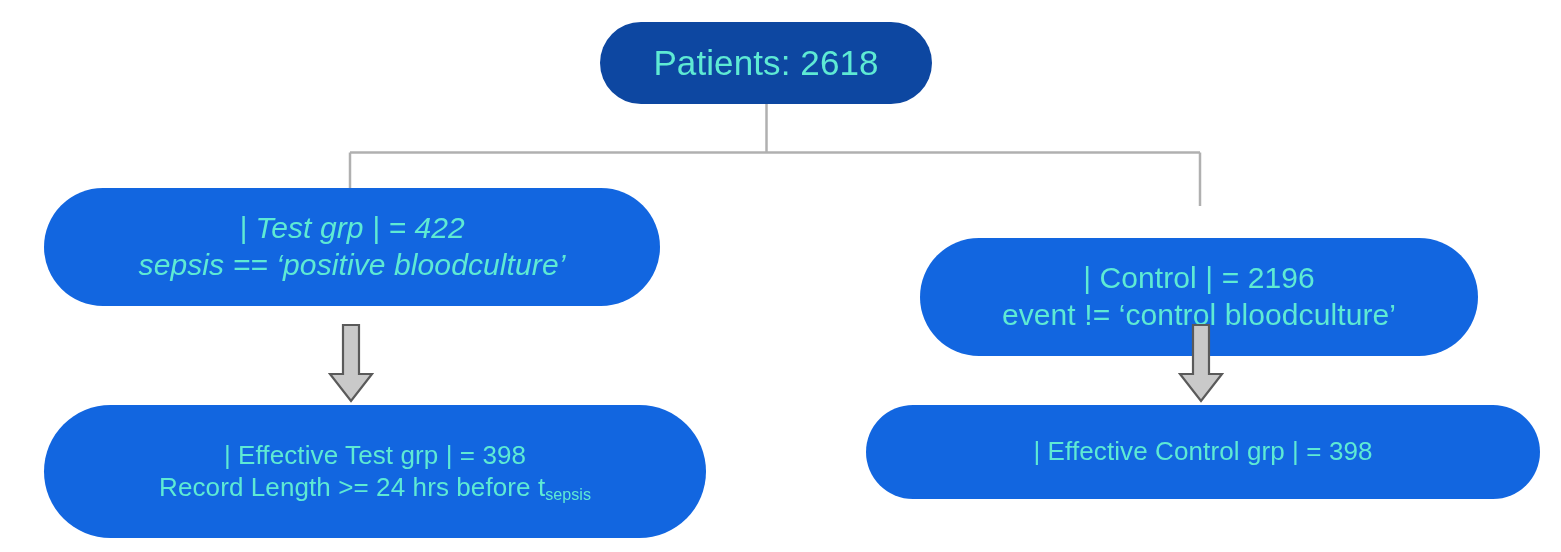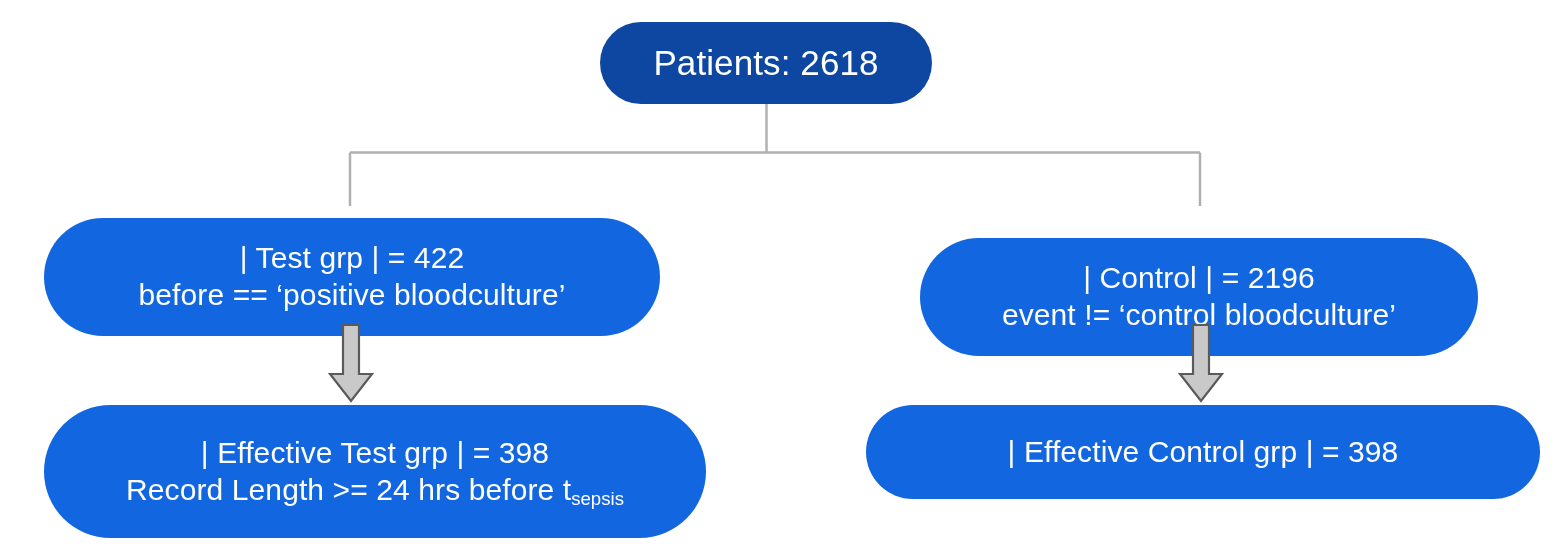--- a/index.html
+++ b/index.html
@@ -28,40 +28,40 @@
     pointer-events: none;
   }
   
   .node {
     position: absolute;
     box-sizing: border-box;
     display: flex;
     flex-direction: column;
     align-items: center;
     justify-content: center;
-    color: #ffffff;
+    color: #5eead4;
     text-align: center;
     line-height: 1.22;
     letter-spacing: 0.1px;
     white-space: nowrap;
   }
   .node-root {
     background: #0d47a1;
     border-radius: 999px;
     font-size: 35px;
   }
   .node-branch {
     background: #1266e0;
     border-radius: 999px;
     font-size: 30px;
   }
   .node-leaf {
     background: #1266e0;
     border-radius: 999px;
-    font-size: 30px;
+    font-size: 26px;
   }
   .node-line {
     display: block;
   }
   .node-line sub {
     font-size: 0.62em;
     vertical-align: baseline;
     position: relative;
     bottom: -0.30em;
     letter-spacing: 0;
@@ -84,23 +84,23 @@
 
     <path d="M 350 152.5 L 350 206" stroke="#b0b0b0" stroke-width="2.5" fill="none"></path>
 
     <path d="M 1200 152.5 L 1200 206" stroke="#b0b0b0" stroke-width="2.5" fill="none"></path>
   </svg>
 
   <div class="node node-root" style="left:600px; top:22px; width:332px; height:82px;">
     <span class="node-line">Patients: 2618</span>
   </div>
 
-  <div class="node node-branch" style="left:44px; top:218px; width:616px; height:118px;">
+  <div class="node node-branch" style="left:44px; top:188px; width:616px; height:118px;font-style:italic;">
     <span class="node-line">| Test grp | = 422</span>
-    <span class="node-line">before == ‘positive bloodculture’</span>
+    <span class="node-line">sepsis == ‘positive bloodculture’</span>
   </div>
 
   <div class="node node-branch" style="left:920px; top:202px; width:558px; height:118px;margin-top:36px;">
     <span class="node-line">| Control | = 2196</span>
     <span class="node-line">event != ‘control bloodculture’</span>
   </div>
 
   <svg class="block-arrow" style="left:328px; top:324px;" width="46" height="80" viewBox="0 0 46 80">
     <polygon points="15,1 31,1 31,50 44,50 23,77 2,50 15,50" fill="#c9c9c9" stroke="#5a5a5a" stroke-width="2.2" stroke-linejoin="miter"></polygon>
   </svg>

